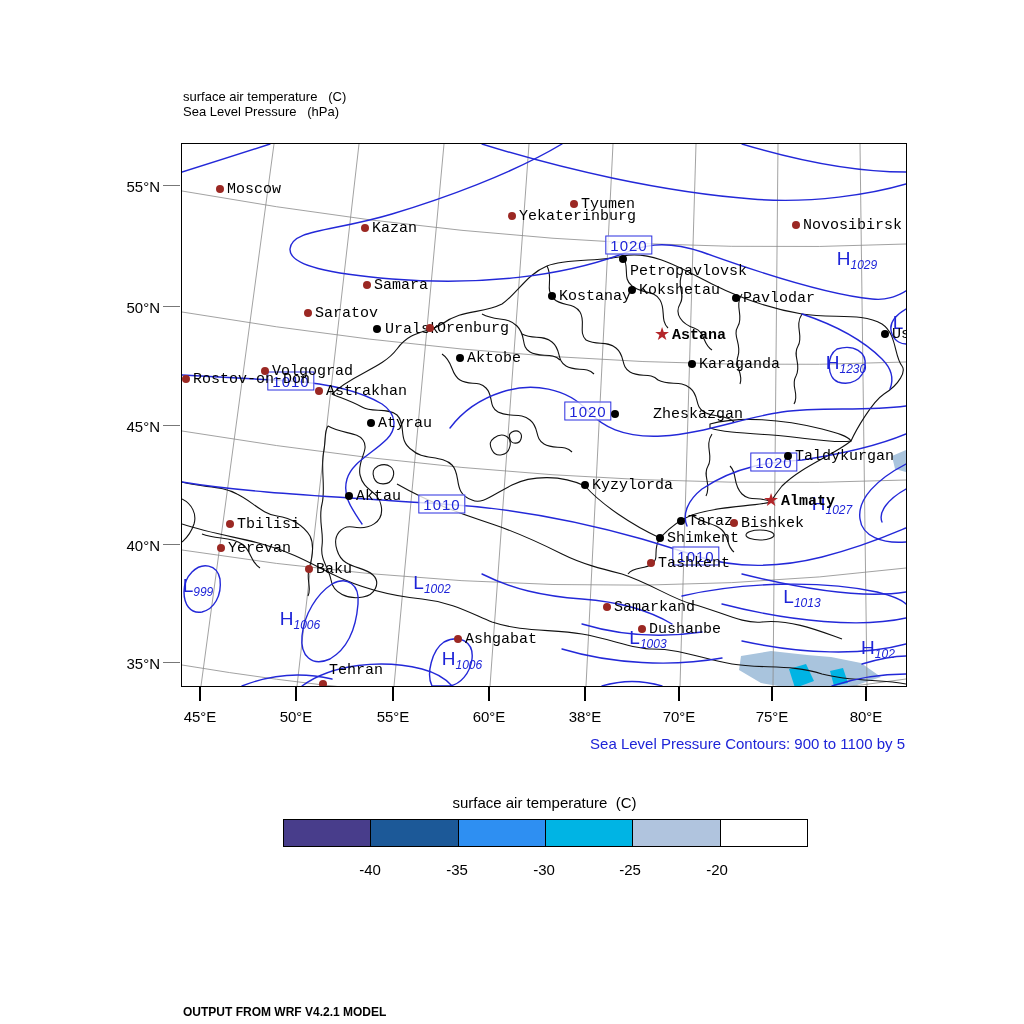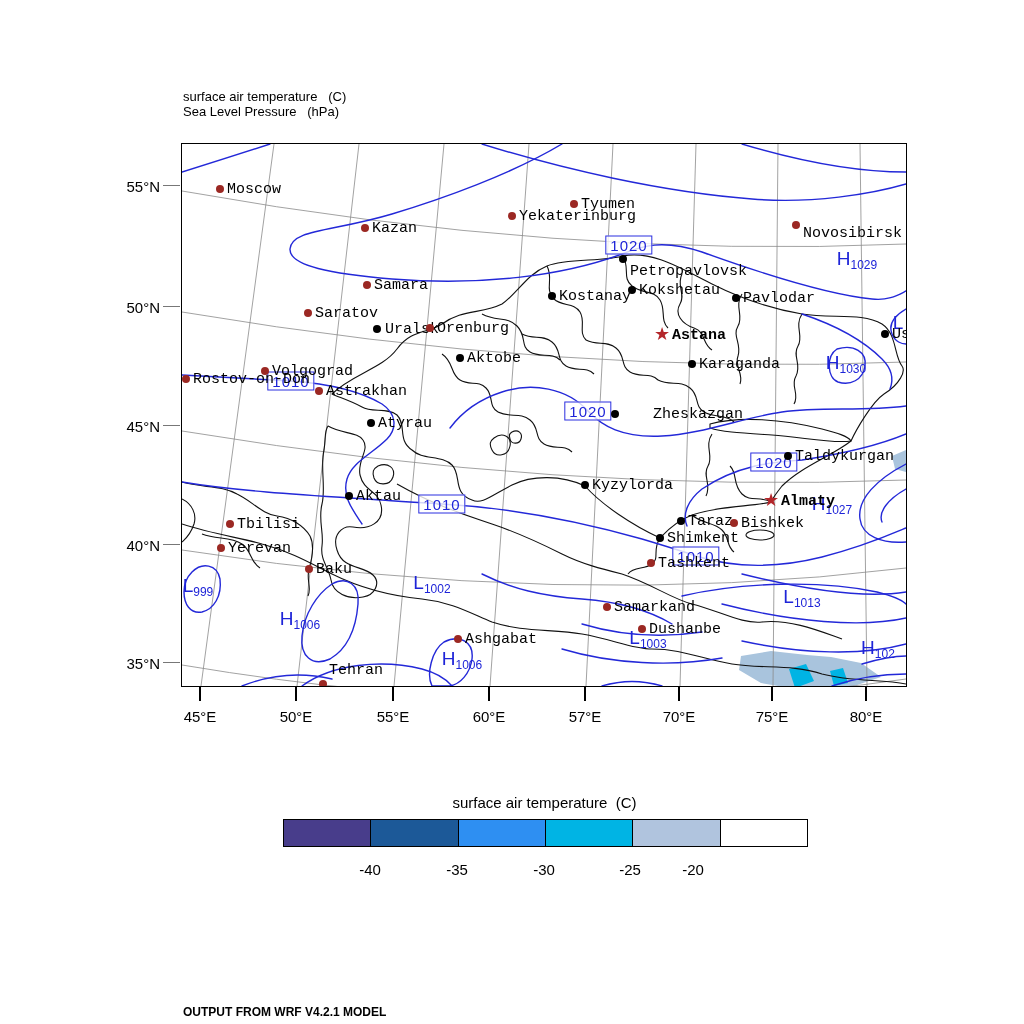--- a/index.html
+++ b/index.html
@@ -31,21 +31,21 @@
   .dot-black{width:8px;height:8px;border-radius:50%;background:#000;transform:translate(-50%,-50%);}
   .star{color:#b3262a;font-size:18px;line-height:18px;transform:translate(-50%,-55%);}
   .star::before{content:"★";}
   .clabel{position:absolute;white-space:nowrap;transform:translateY(-50%);
           font-family:Liberation Mono, monospace;font-size:15px;}
   .city.bold .clabel{font-weight:bold;}
 
   
   .pc{position:absolute;transform:translate(-50%,-50%);color:#1e24d8;white-space:nowrap;
       font-size:19px;line-height:19px;}
-  .pc sub{font-size:12px;}
+  .pc sub{font-size:12px;font-style:italic;}
 
   
   .cbox{position:absolute;transform:translate(-50%,-50%);border:1px solid #2a2ee0;background:rgba(255,255,255,.8);
         color:#1e24d8;font-size:15px;line-height:17px;padding:0 4px;letter-spacing:1px;}
 
   #slp-caption{position:absolute;left:400px;top:735px;width:505px;text-align:right;
                color:#1e24d8;font-size:15px;}
 
   
   #cbar-title{position:absolute;left:283px;top:794px;width:523px;text-align:center;font-size:15px;}
@@ -113,21 +113,21 @@
         <span class="lon-text">55°E</span>
       </div>
 
       <div class="lon-col" style="left: 489px;">
         <span class="lon-tick"></span>
         <span class="lon-text">60°E</span>
       </div>
 
       <div class="lon-col" style="left: 585px;">
         <span class="lon-tick"></span>
-        <span class="lon-text">57°E</span>
+        <span class="lon-text">38°E</span>
       </div>
 
       <div class="lon-col" style="left: 679px;">
         <span class="lon-tick"></span>
         <span class="lon-text">70°E</span>
       </div>
 
       <div class="lon-col" style="left: 772px;">
         <span class="lon-tick"></span>
         <span class="lon-text">75°E</span>
@@ -252,21 +252,21 @@
 
           <div class="cbox" style="left: 260px; top: 360px;">1010</div>
 
           <div class="cbox" style="left: 514px; top: 412px;">1010</div>
         </div>
 
       <div>
 
           <div class="pc" style="left: 675px; top: 118px;"><span>H</span><sub>1029</sub></div>
 
-          <div class="pc" style="left: 664px; top: 222px;"><span>H</span><sub>1030</sub></div>
+          <div class="pc" style="left: 664px; top: 222px;"><span>H</span><sub>1230</sub></div>
 
           <div class="pc" style="left: 650px; top: 363px;"><span>H</span><sub>1027</sub></div>
 
           <div class="pc" style="left: 716px; top: 182px;"><span>L</span><sub></sub></div>
 
           <div class="pc" style="left: 16px; top: 445px;"><span>L</span><sub>999</sub></div>
 
           <div class="pc" style="left: 118px; top: 478px;"><span>H</span><sub>1006</sub></div>
 
           <div class="pc" style="left: 250px; top: 442px;"><span>L</span><sub>1002</sub></div>
@@ -297,21 +297,21 @@
             <span class="clabel" style="left: 7px; top: 0px;">Yekaterinburg</span>
           </div>
 
           <div class="city" style="left: 392px; top: 60px;">
             <span class="marker dot-red"></span>
             <span class="clabel" style="left: 7px; top: 0px;">Tyumen</span>
           </div>
 
           <div class="city" style="left: 614px; top: 81px;">
             <span class="marker dot-red"></span>
-            <span class="clabel" style="left: 7px; top: 8px;">Novosibirsk</span>
+            <span class="clabel" style="left: 7px; top: 0px;">Novosibirsk</span>
           </div>
 
           <div class="city" style="left: 185px; top: 141px;">
             <span class="marker dot-red"></span>
             <span class="clabel" style="left: 7px; top: 0px;">Samara</span>
           </div>
 
           <div class="city" style="left: 126px; top: 169px;">
             <span class="marker dot-red"></span>
             <span class="clabel" style="left: 7px; top: 0px;">Saratov</span>
@@ -464,20 +464,21 @@
 
           <div class="city" style="left: 141px; top: 540px;">
             <span class="marker dot-red"></span>
             <span class="clabel" style="left: 6px; top: -14px;">Tehran</span>
           </div>
         </div>
 
     </div>
   </div>
 
+  <div id="slp-caption">Sea Level Pressure Contours: 900 to 1100 by 5</div>
 
   <div id="cbar-title">surface air temperature&nbsp;&nbsp;(C)</div>
   <div id="cbar">
 
       <span class="seg" style="background: rgb(72, 61, 139);"></span>
 
       <span class="seg" style="background: rgb(28, 89, 152);"></span>
 
       <span class="seg" style="background: rgb(46, 143, 242);"></span>
 
@@ -490,21 +491,21 @@
   <div>
 
       <div class="cbtick" style="left: 370px;">-40</div>
 
       <div class="cbtick" style="left: 457px;">-35</div>
 
       <div class="cbtick" style="left: 544px;">-30</div>
 
       <div class="cbtick" style="left: 630px;">-25</div>
 
-      <div class="cbtick" style="left: 693px;">-20</div>
+      <div class="cbtick" style="left: 717px;">-20</div>
     </div>
 
   <div id="footer">
     <div>OUTPUT FROM WRF V4.2.1 MODEL</div>
     
   </div>
 
 </div>
 
 </body></html>

